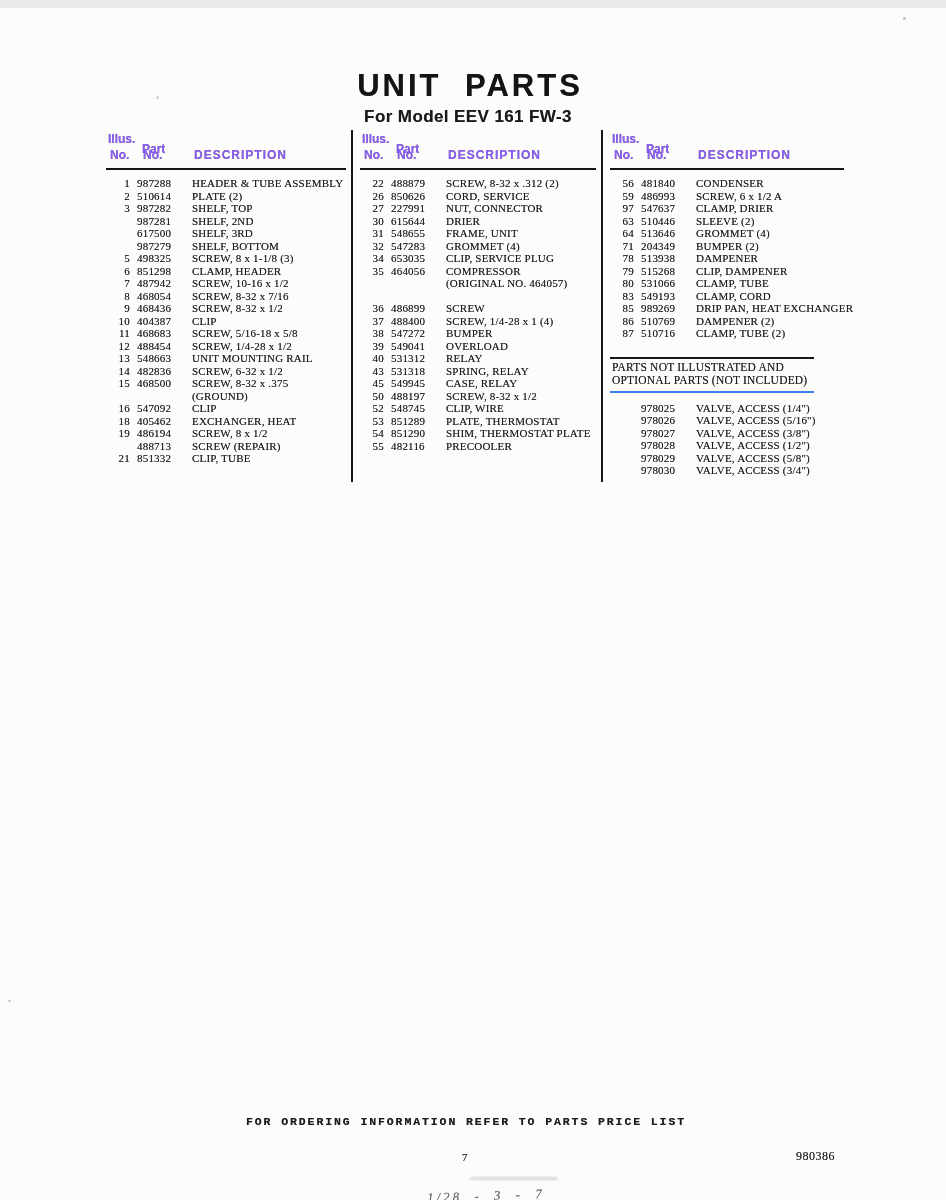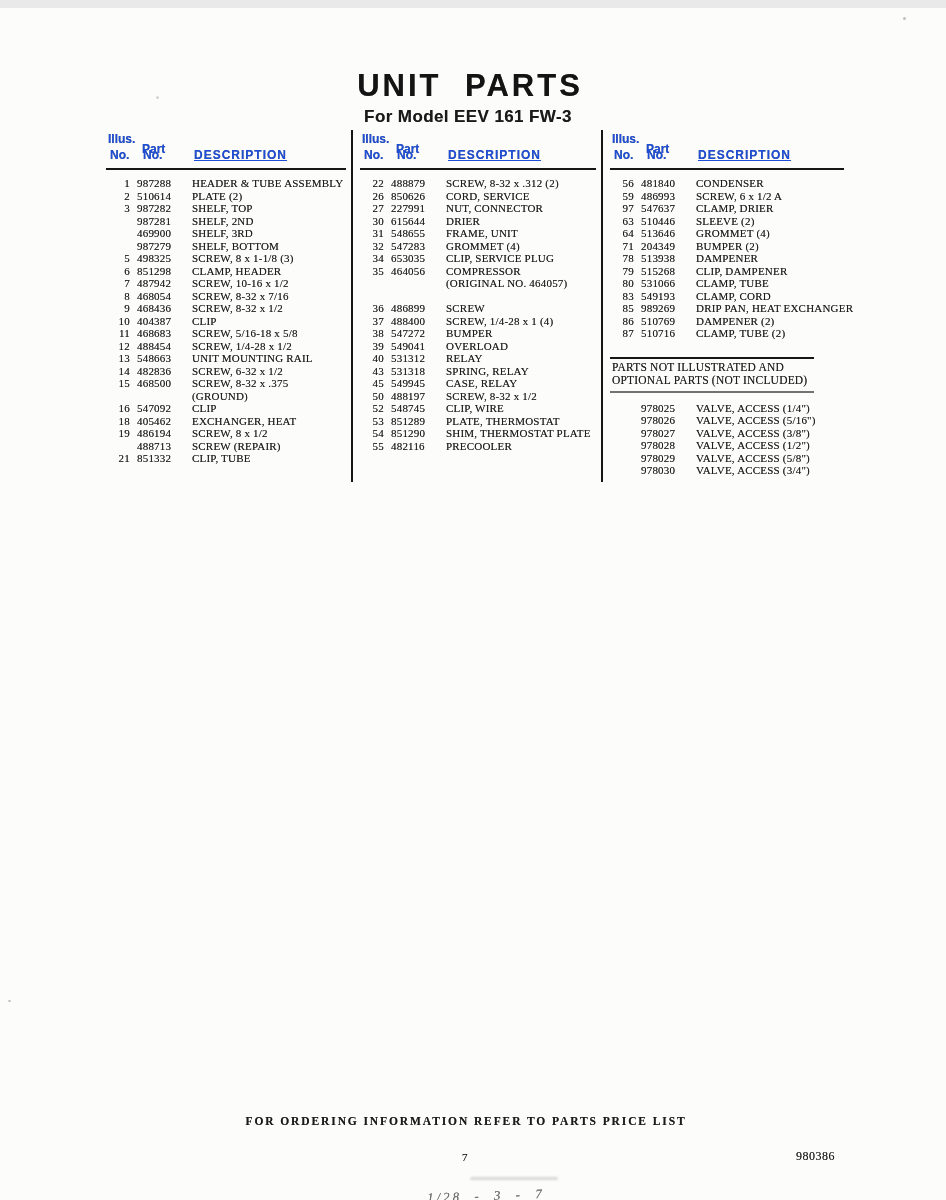--- a/index.html
+++ b/index.html
@@ -28,56 +28,56 @@
     font-weight:700;font-size:17px;letter-spacing:.4px;
     color:#1a1a1a;
   }
   .col{position:absolute;top:122px;}
   .col-1{left:106px;width:240px;}
   .col-2{left:360px;width:236px;}
   .col-3{left:610px;width:234px;}
   .col-head{
     position:relative;height:36px;padding-top:2px;
     font-family:"Liberation Sans", sans-serif;
-    font-weight:700;font-size:12px;color:#1d4ed8;
+    font-weight:700;font-size:12px;color:#8b5cf6;
     border-bottom:2px solid #161616;
   }
   .col-head .l1a{position:absolute;left:2px;top:2px;}
   .col-head .l1b{position:absolute;left:36px;top:12px;}
   .col-head .l2a{position:absolute;left:4px;top:18px;}
   .col-head .l2b{position:absolute;left:37px;top:18px;}
-  .col-head .l2c{position:absolute;left:88px;top:18px;letter-spacing:1px;text-decoration:underline;}
+  .col-head .l2c{position:absolute;left:88px;top:18px;letter-spacing:1px;}
   .rows{margin-top:7px;}
   .row{
     display:grid;
     grid-template-columns:20px 48px 1fr;
     column-gap:7px;
     padding-left:4px;
     height:12.5px;line-height:12.5px;
     font-size:11px;letter-spacing:.2px;
     white-space:nowrap;
   }
   .row.spacer{height:12.5px;}
   .c-no{text-align:right;}
   .vrule{position:absolute;top:122px;width:2px;height:352px;background:#151515;}
   .vr-1{left:351px;}
   .vr-2{left:601px;}
   .ni-box{margin-top:17px;width:204px;}
   .ni-head{
     border-top:2px solid #161616;
-    border-bottom:2px solid #737373;
+    border-bottom:2px solid #3b82f6;
     padding:2px 0 3px 2px;
     font-size:11.5px;line-height:13.5px;letter-spacing:.2px;
     white-space:nowrap;
   }
   .ni-rows{margin-top:9px;}
   .footer-note{
     position:absolute;top:1107px;left:0;right:14px;
     text-align:center;
-    font-family:Liberation Serif, serif;
+    font-family:Liberation Mono, monospace;
     font-weight:700;font-size:11.5px;letter-spacing:1.9px;
     color:#1b1b1b;
   }
   .page-num{position:absolute;top:1143px;left:462px;font-size:11px;}
   .doc-num{position:absolute;top:1141px;left:796px;font-size:12px;letter-spacing:.5px;}
   .handwriting{
     position:absolute;top:1180px;left:427px;
     font-style:italic;font-size:13px;color:#4a4a4a;
     transform:rotate(-2deg);letter-spacing:3px;word-spacing:6px;
     opacity:.8;
@@ -123,21 +123,21 @@
           <span class="c-part">987282</span>
           <span class="c-desc">SHELF, TOP</span>
         </div>
         <div class="row">
           <span class="c-no"></span>
           <span class="c-part">987281</span>
           <span class="c-desc">SHELF, 2ND</span>
         </div>
         <div class="row">
           <span class="c-no"></span>
-          <span class="c-part">469900</span>
+          <span class="c-part">617500</span>
           <span class="c-desc">SHELF, 3RD</span>
         </div>
         <div class="row">
           <span class="c-no"></span>
           <span class="c-part">987279</span>
           <span class="c-desc">SHELF, BOTTOM</span>
         </div>
         <div class="row">
           <span class="c-no">5</span>
           <span class="c-part">498325</span>

